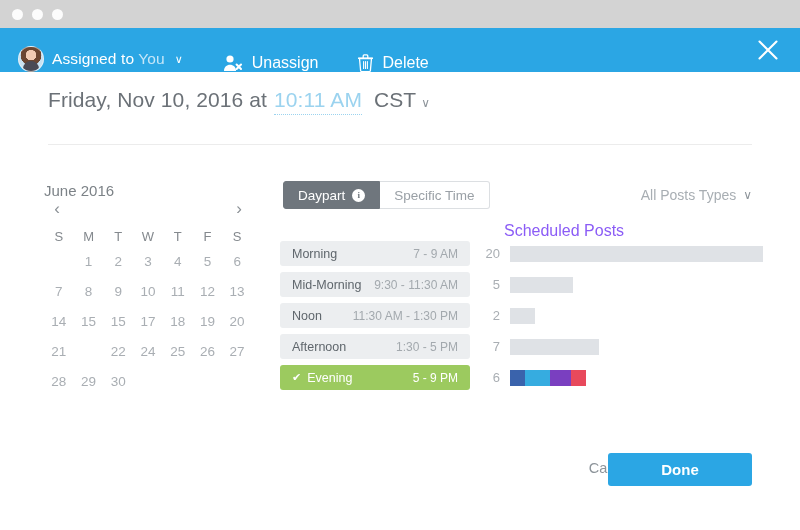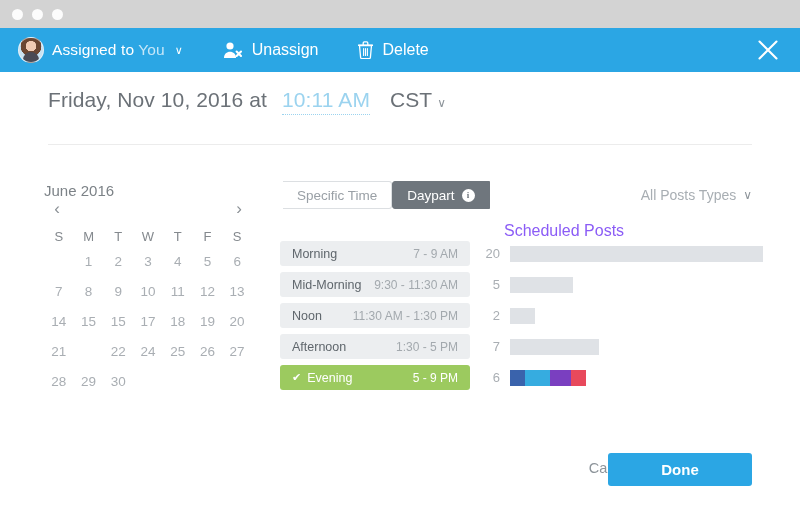--- a/index.html
+++ b/index.html
@@ -50,21 +50,21 @@
     left: 0; top: 28px;
     width: 800px;
     height: 44px;
     background: #2ba6e4;
     color: #ffffff;
   }
   .ab-inner {
     position: relative;
     height: 44px;
     display: flex;
-    align-items: center;
+    align-items: flex-end;
     padding-left: 18px;
   }
   .assigned {
     display: flex;
     align-items: center;
     gap: 8px;
     margin-right: 40px;
     cursor: pointer;
   }
   .avatar {
@@ -121,21 +121,21 @@
 
   
   .datehead {
     position: absolute;
     left: 48px; top: 88px;
     font-size: 21px;
     color: #6b7177;
     letter-spacing: .1px;
     display: flex;
     align-items: baseline;
-    gap: 8px;
+    gap: 0;
   }
   .date-static { color: #6b7177; }
   .date-time {
     color: #9bd3ef;
     border-bottom: 1px dotted #9bd3ef;
     padding-bottom: 2px;
     margin: 0 7px 0 7px;
     cursor: pointer;
   }
   .tz {
@@ -484,26 +484,26 @@
         <div class="cal-day"><span>25</span></div>
         <div class="cal-day"><span>26</span></div>
         <div class="cal-day"><span>27</span></div>
         <div class="cal-day"><span>28</span></div>
         <div class="cal-day"><span>29</span></div>
         <div class="cal-day"><span>30</span></div>
       </div>
   </div>
 
   <div class="tabs">
-    <div class="tab inactive">
-      <span>Specific Time</span>
-    </div>
     <div class="tab active">
       <span>Daypart</span>
       <span class="info-dot">i</span>
+    </div>
+    <div class="tab inactive">
+      <span>Specific Time</span>
     </div>
   </div>
 
   <div class="filter">
     <span>All Posts Types</span>
     <span class="caret3">∨</span>
   </div>
 
   <div class="sched-label">Scheduled Posts</div>
 

